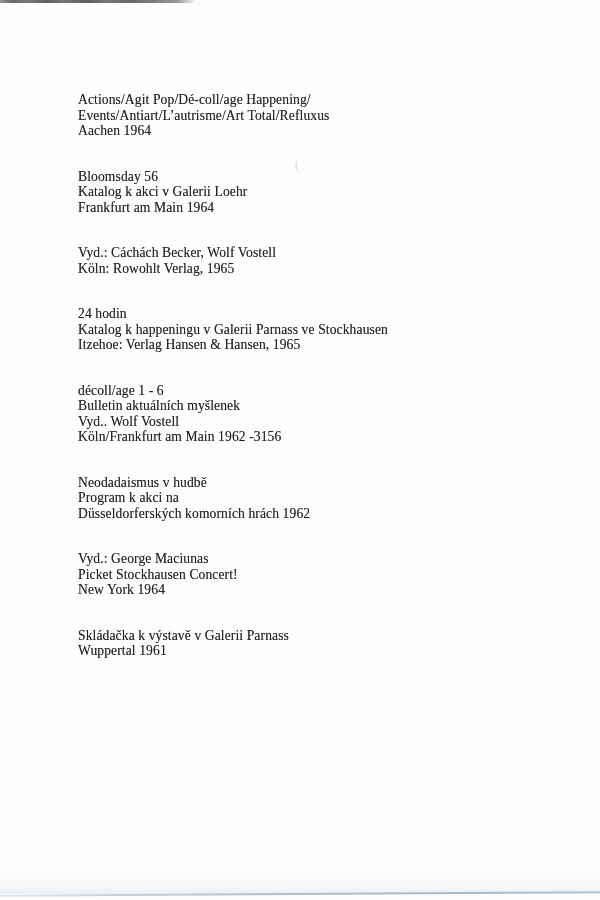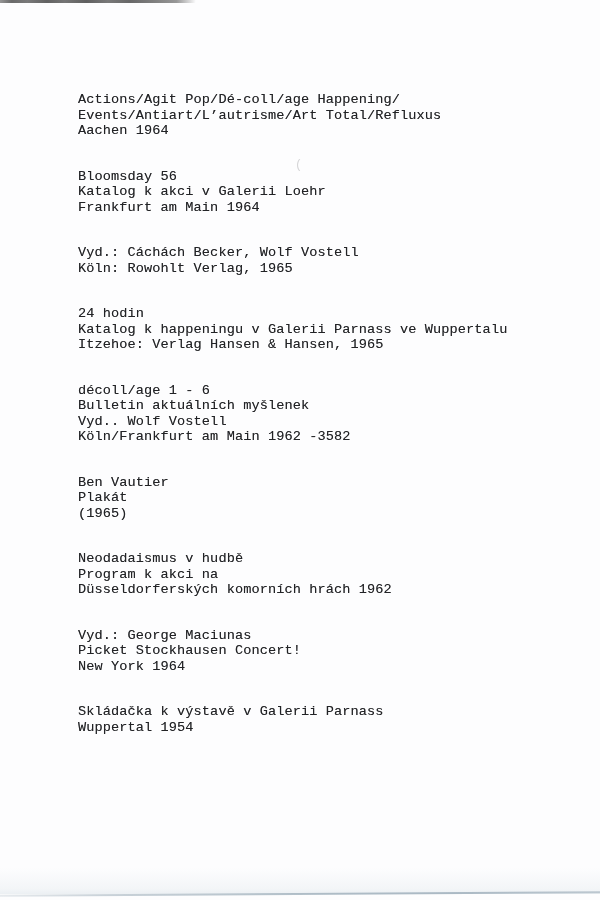--- a/index.html
+++ b/index.html
@@ -7,21 +7,21 @@
     padding: 0;
     width: 600px;
     height: 900px;
     overflow: hidden;
   }
   .page {
     position: relative;
     width: 600px;
     height: 900px;
     background: #fdfdfe;
-    font-family: Liberation Mono, monospace;
+    font-family: Liberation Serif, serif;
   }
   
   .top-strip {
     position: absolute;
     top: 0;
     left: 0;
     width: 196px;
     height: 3px;
     background: linear-gradient(90deg,
       #8a8a8a 0%, #5a5a5a 6%, #6b6b6b 14%, #515151 24%, #666 33%,
@@ -95,47 +95,42 @@
         <div class="line">Bloomsday 56</div>
         <div class="line">Katalog k akci v Galerii Loehr</div>
         <div class="line">Frankfurt am Main 1964</div>
       </div>
       <div class="entry">
         <div class="line">Vyd.: Cáchách Becker, Wolf Vostell</div>
         <div class="line">Köln: Rowohlt Verlag, 1965</div>
       </div>
       <div class="entry">
         <div class="line">24 hodin</div>
-        <div class="line">Katalog k happeningu v Galerii Parnass ve Wuppertalu</div>
+        <div class="line">Katalog k happeningu v Galerii Parnass ve Stockhausen</div>
         <div class="line">Itzehoe: Verlag Hansen &amp; Hansen, 1965</div>
       </div>
       <div class="entry">
         <div class="line">décoll/age 1 - 6</div>
         <div class="line">Bulletin aktuálních myšlenek</div>
         <div class="line">Vyd.. Wolf Vostell</div>
-        <div class="line">Köln/Frankfurt am Main 1962 -3582</div>
-      </div>
-      <div class="entry">
-        <div class="line">Ben Vautier</div>
-        <div class="line">Plakát</div>
-        <div class="line">(1965)</div>
+        <div class="line">Köln/Frankfurt am Main 1962 -3156</div>
       </div>
       <div class="entry">
         <div class="line">Neodadaismus v hudbě</div>
         <div class="line">Program k akci na</div>
         <div class="line">Düsseldorferských komorních hrách 1962</div>
       </div>
       <div class="entry">
         <div class="line">Vyd.: George Maciunas</div>
         <div class="line">Picket Stockhausen Concert!</div>
         <div class="line">New York 1964</div>
       </div>
       <div class="entry">
         <div class="line">Skládačka k výstavě v Galerii Parnass</div>
-        <div class="line">Wuppertal 1954</div>
+        <div class="line">Wuppertal 1961</div>
       </div>
     </div>
 
   <span class="smudge">(</span>
 
   <div class="bottom-shade"></div>
   <div class="bottom-edge"></div>
 </div>
 
 </body></html>

